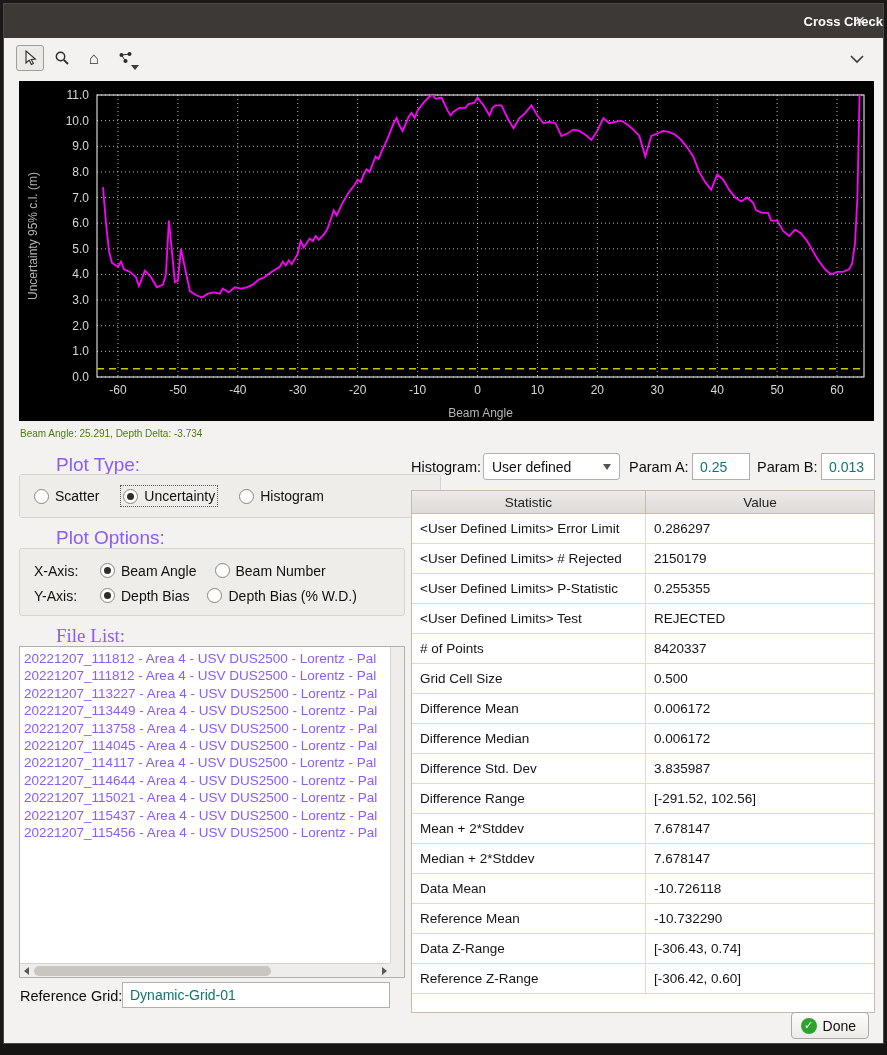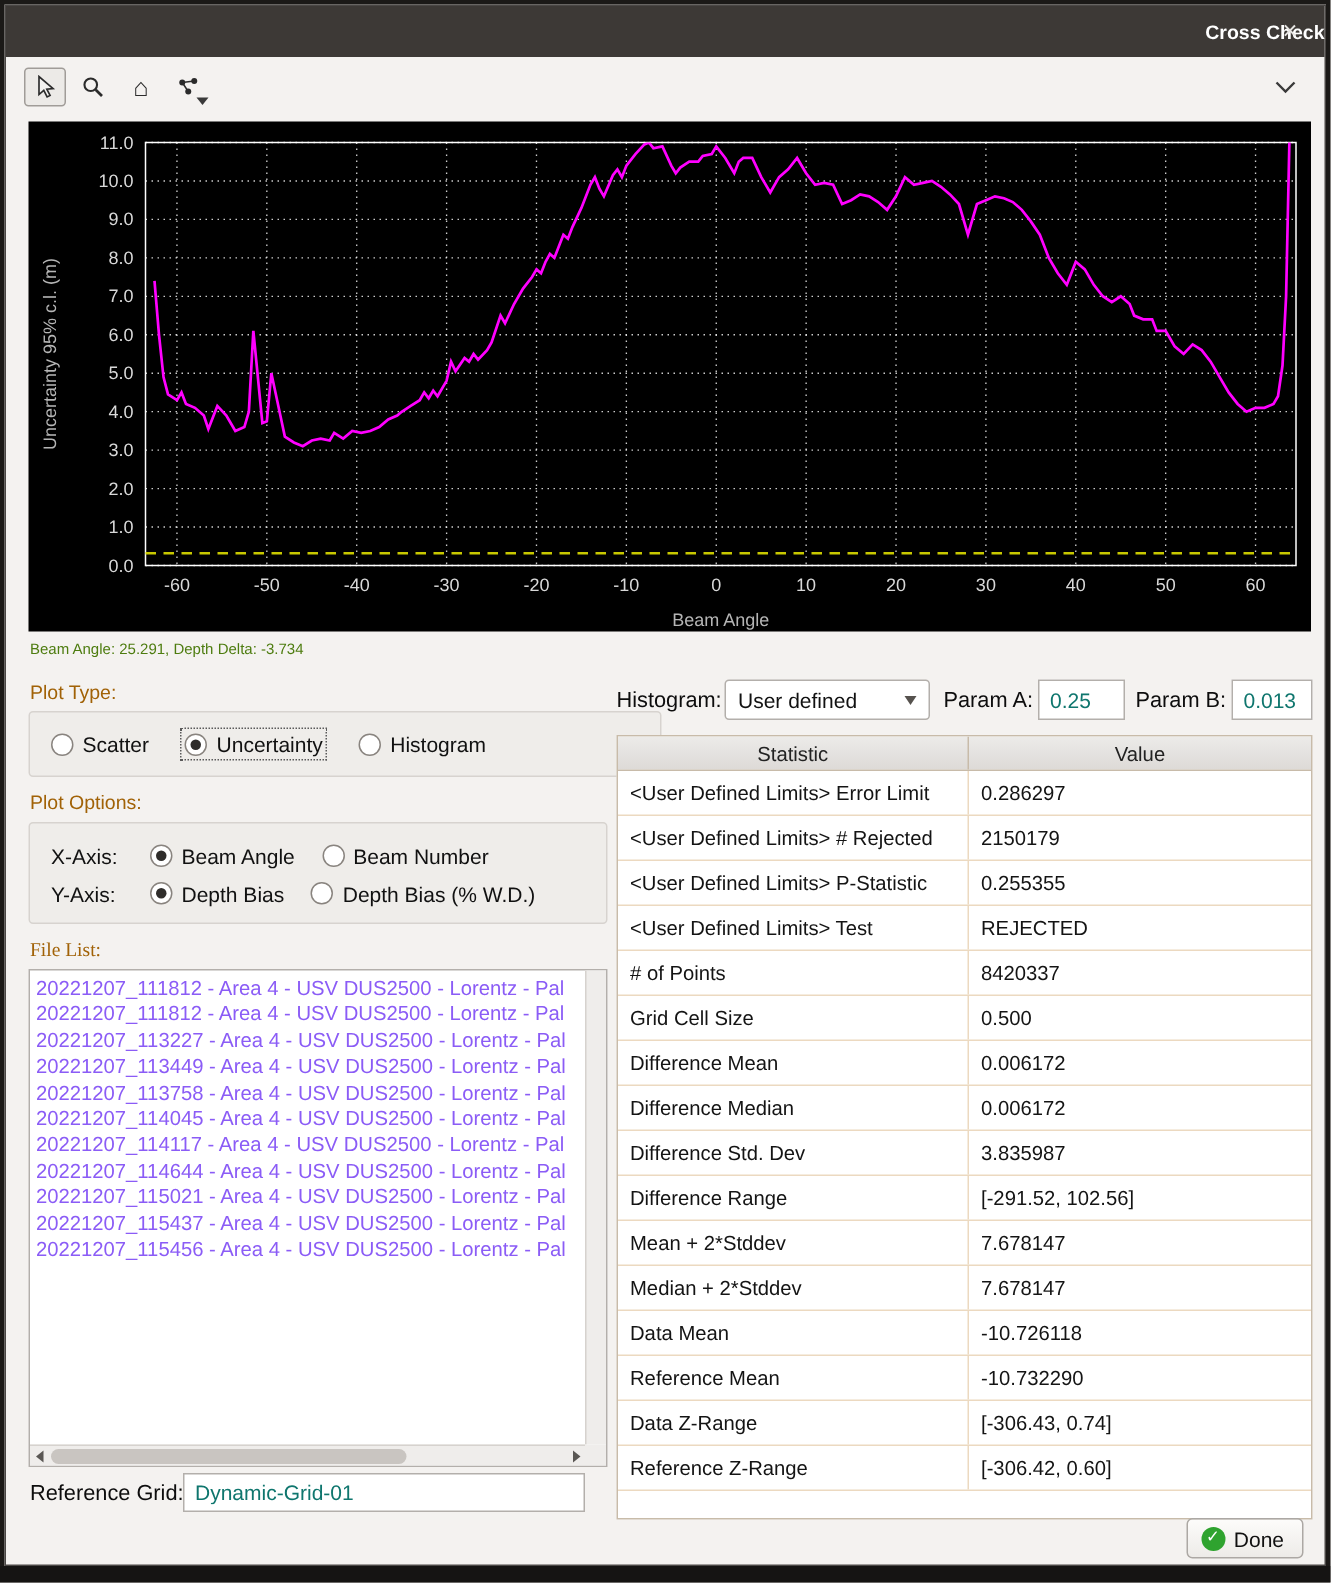--- a/index.html
+++ b/index.html
@@ -23,21 +23,21 @@
   .tool-btn.active { border:1px solid #a09c98; background:#eceae7; }
   .tool-caret { position:absolute; right:1px; bottom:1px; width:0; height:0;
                 border-left:4px solid transparent; border-right:4px solid transparent; border-top:5px solid #3a3a3a; }
   .toolbar-chevron { position:absolute; right:18px; top:12px; }
 
   
   .chart-wrap { position:absolute; left:15px; top:77px; width:855px; height:340px; background:#000; }
 
   
   .status-line { position:absolute; left:16px; top:424px; font-size:10px; color:#4d7c0f; }
-  .section-label { position:absolute; font-size:13px; color:#a16207; }
+  .section-label { position:absolute; font-size:19px; color:#8b5cf6;margin-left:36px; }
   .group-box { position:absolute; background:#efedea; border:1px solid #d7d3cf; border-radius:3px; }
 
   .radio-row { display:inline-flex; align-items:center; gap:6px; font-size:14px; color:#111; cursor:default; }
   .radio-row.focused { outline:1px dotted #5a5a5a; outline-offset:2px; }
   .radio { width:15px; height:15px; border-radius:50%; border:1px solid #89847f; background:#fff;
            display:inline-flex; align-items:center; justify-content:center; flex:0 0 auto; }
   .radio .dot { width:7px; height:7px; border-radius:50%; background:#2f2d2b; }
 
   #plot-type-group { left:15px; top:470px; width:422px; height:44px; display:flex; align-items:center; padding-left:14px; gap:24px; }
   #plot-options-group { left:15px; top:544px; width:386px; height:68px; padding:9px 0 0 14px; }

